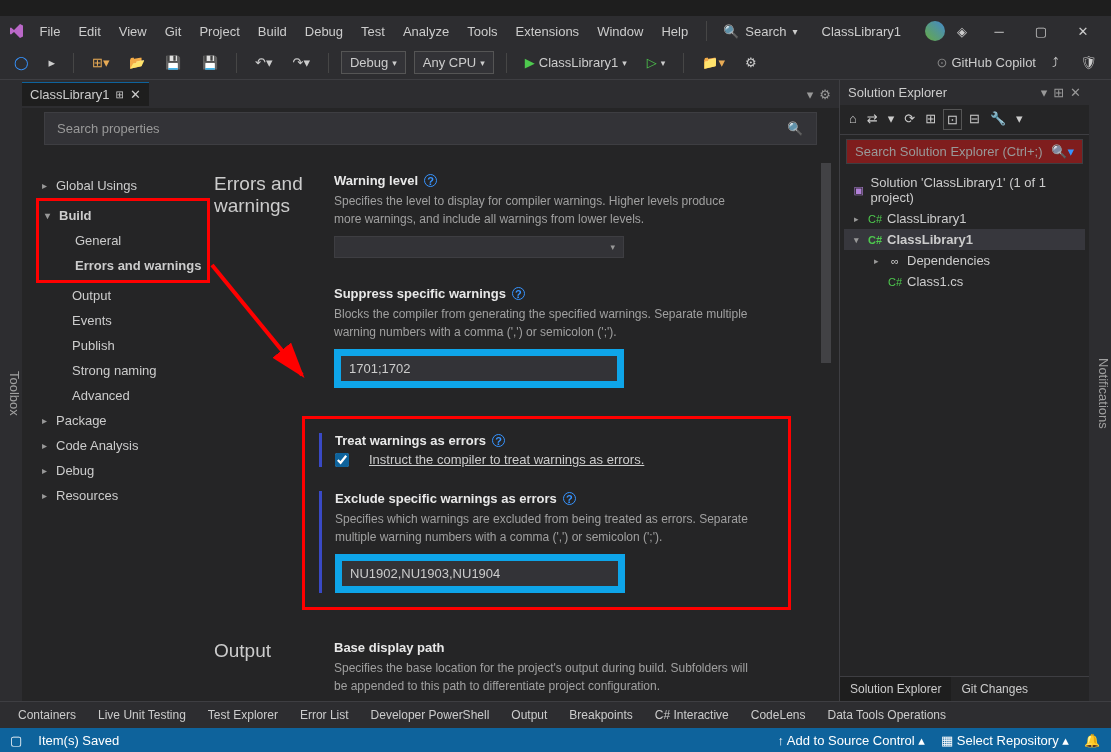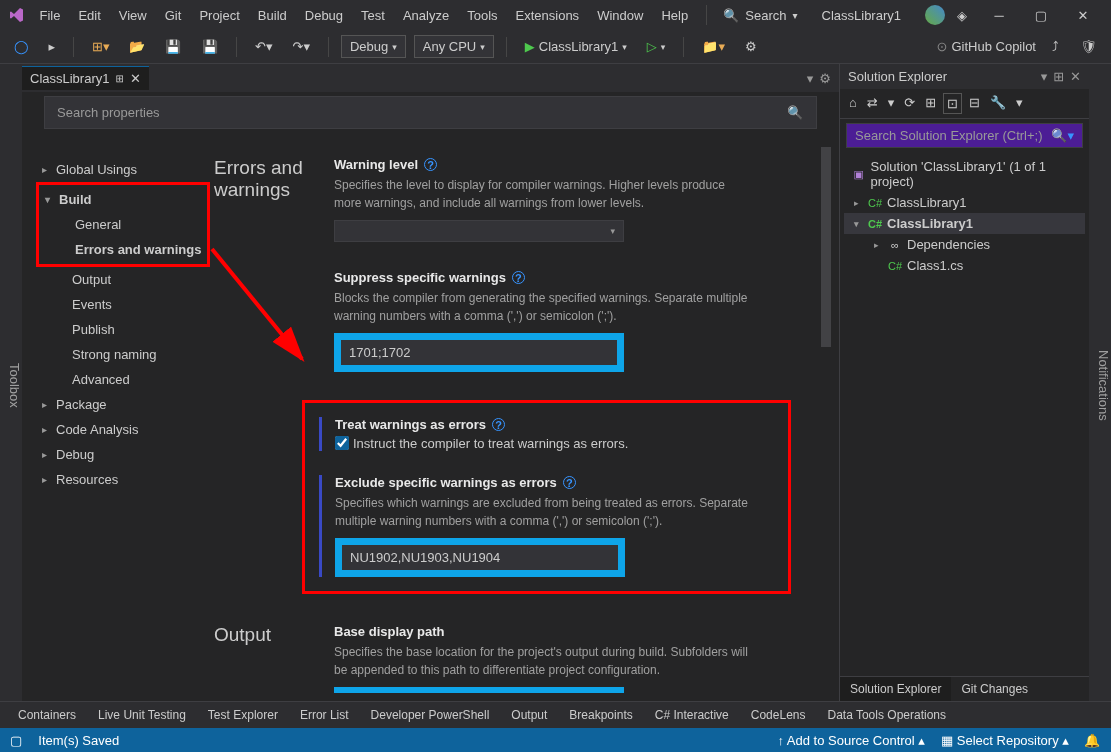--- a/index.html
+++ b/index.html
@@ -1,17 +1,17 @@
 <!DOCTYPE html>
 <html><head>
 <meta charset="utf-8">
 <style>
 * { margin: 0; padding: 0; box-sizing: border-box; font-family: 'Segoe UI', sans-serif; font-size: 13px; }
 body { background: #1e1e1e; color: #ccc; width: 1111px; height: 752px; overflow: hidden; display: flex; flex-direction: column; }
-.titlebar { background: #2d2d30; height: 30px; display: flex; align-items: center; padding: 0 8px; gap: 6px; }
+.titlebar { background: #2d2d30; height: 30px; display: flex; align-items: center; padding: 0 8px; gap: 6px; margin-top: 16px; }
 .vs-logo { width: 18px; height: 18px; display: flex; align-items: center; justify-content: center; }
 .menu { display: flex; gap: 2px; }
 .menu-item { padding: 4px 8px; cursor: pointer; color: #ccc; }
 .titlebar-right { margin-left: auto; display: flex; align-items: center; gap: 12px; }
 .search-box { display: flex; align-items: center; gap: 6px; padding: 2px 6px; color: #ccc; }
 .app-title { color: #ccc; padding: 0 12px; }
 .win-controls { display: flex; gap: 2px; }
 .win-btn { width: 40px; height: 28px; display: flex; align-items: center; justify-content: center; cursor: pointer; }
 .toolbar { background: #2d2d30; height: 34px; display: flex; align-items: center; padding: 0 8px; gap: 8px; border-bottom: 1px solid #3e3e42; }
 .tb-btn { padding: 4px 6px; cursor: pointer; color: #ccc; display: flex; align-items: center; }
@@ -33,38 +33,38 @@
 .nav-item.l1::before { content: '▸'; position: absolute; left: 6px; font-size: 10px; color: #999; transform: none; }
 .nav-item.l1.expanded::before { content: '▾'; }
 .nav-item.l2 { padding-left: 36px; }
 .props-content { flex: 1; overflow-y: auto; padding: 10px 40px 10px 0; position: relative; }
 .section-title { font-size: 19px; color: #ccc; margin-bottom: 18px; }
 .section-block { margin-bottom: 28px; }
 .field-label { font-weight: 600; color: #e8e8e8; margin-bottom: 4px; display: flex; align-items: center; gap: 6px; }
 .field-desc { color: #a0a0a0; font-size: 12px; line-height: 1.5; margin-bottom: 8px; max-width: 420px; }
 .field-input { background: #333337; border: 7px solid #0ea5e9; padding: 5px 8px; color: #ccc; width: 290px; }
 .field-select { background: #333337; border: 1px solid #3e3e42; padding: 5px 8px; width: 290px; display: flex; justify-content: flex-end; color: #999; }
-.checkbox-row { display: flex; align-items: flex-start; gap: 4px; color: #ccc; }
+.checkbox-row { display: flex; align-items: flex-end; gap: 20px; color: #ccc; text-decoration: underline; }
 .checkbox-row input { accent-color: #0e639c; width: 14px; height: 14px; }
 .info-icon { color: #3794ff; font-size: 11px; border: 1px solid #3794ff; border-radius: 50%; width: 13px; height: 13px; display: inline-flex; align-items: center; justify-content: center; }
 .accent-bar { position: relative; padding-left: 16px; margin-bottom: 24px; }
 .accent-bar::before { content: ''; position: absolute; left: 0; top: 0; bottom: 0; width: 3px; background: #3949c5; }
 .browse-row { display: flex; gap: 8px; flex-direction: column; }
 .browse-btn { background: #333337; border: 1px solid #3e3e42; padding: 5px 14px; color: #ccc; cursor: pointer; }
 .props-scroll { position: absolute; right: 0; top: 0; width: 10px; height: 200px; background: #424245; }
 .props-layout { display: flex; gap: 20px; }
 .red-box { border: 3px solid #ff0000; }
 .arrow-svg { position: absolute; z-index: 5; pointer-events: none; }
 
 .right-panel { width: 250px; background: #252526; border-left: 1px solid #3e3e42; display: flex; flex-direction: column; }
 .panel-title { background: #2d2d30; padding: 5px 8px; font-size: 12px; display: flex; justify-content: space-between; align-items: center; }
 .panel-title .icons { display: flex; gap: 6px; color: #999; }
 .panel-toolbar { display: flex; gap: 4px; padding: 4px 6px; border-bottom: 1px solid #3e3e42; }
 .panel-toolbar .pt-btn { padding: 2px 3px; cursor: pointer; color: #ccc; }
-.panel-search { margin: 4px 6px; background: #4c1d95; border: 1px solid #3e3e42; padding: 4px 8px; color: #999; display: flex; justify-content: space-between; align-items: center; }
+.panel-search { margin: 4px 6px; background: #7f1d1d; border: 1px solid #3e3e42; padding: 4px 8px; color: #999; display: flex; justify-content: space-between; align-items: center; }
 .tree { padding: 4px; flex: 1; }
 .tree-item { padding: 3px 0 3px 16px; display: flex; align-items: center; gap: 5px; color: #ccc; cursor: pointer; position: relative; }
 .tree-item.sel { background: #37373d; }
 .tree-item.bold { font-weight: 600; }
 .tree-arrow { position: absolute; left: 2px; font-size: 9px; color: #999; }
 .tree-icon { width: 14px; height: 14px; display: inline-flex; align-items: center; justify-content: center; font-size: 11px; }
 .panel-tabs { display: flex; border-top: 1px solid #3e3e42; }
 .panel-tab { padding: 5px 10px; font-size: 12px; cursor: pointer; }
 .panel-tab.active { background: #1e1e1e; }
 .right-rail { background: #2d2d30; width: 22px; writing-mode: vertical-rl; color: #a0a0a0; font-size: 12px; padding-top: 6px; text-align: center; }

